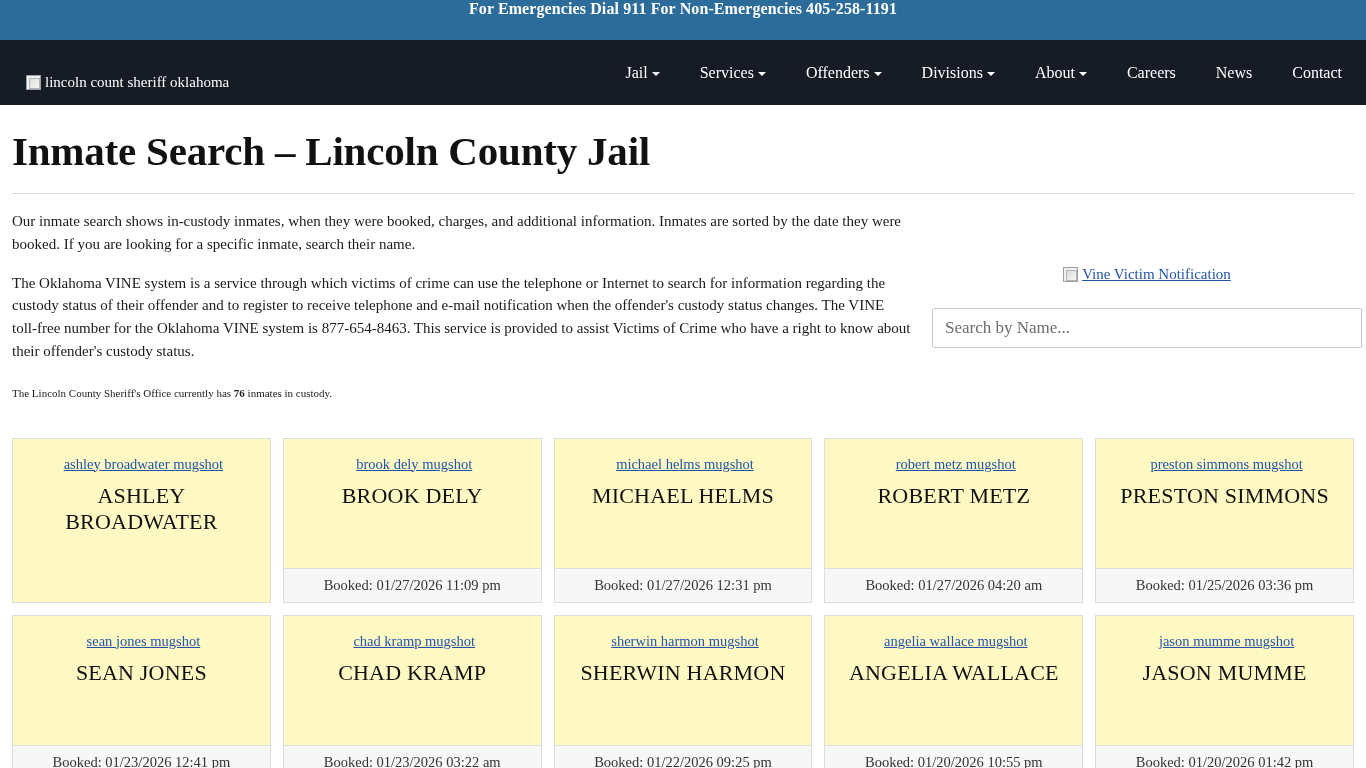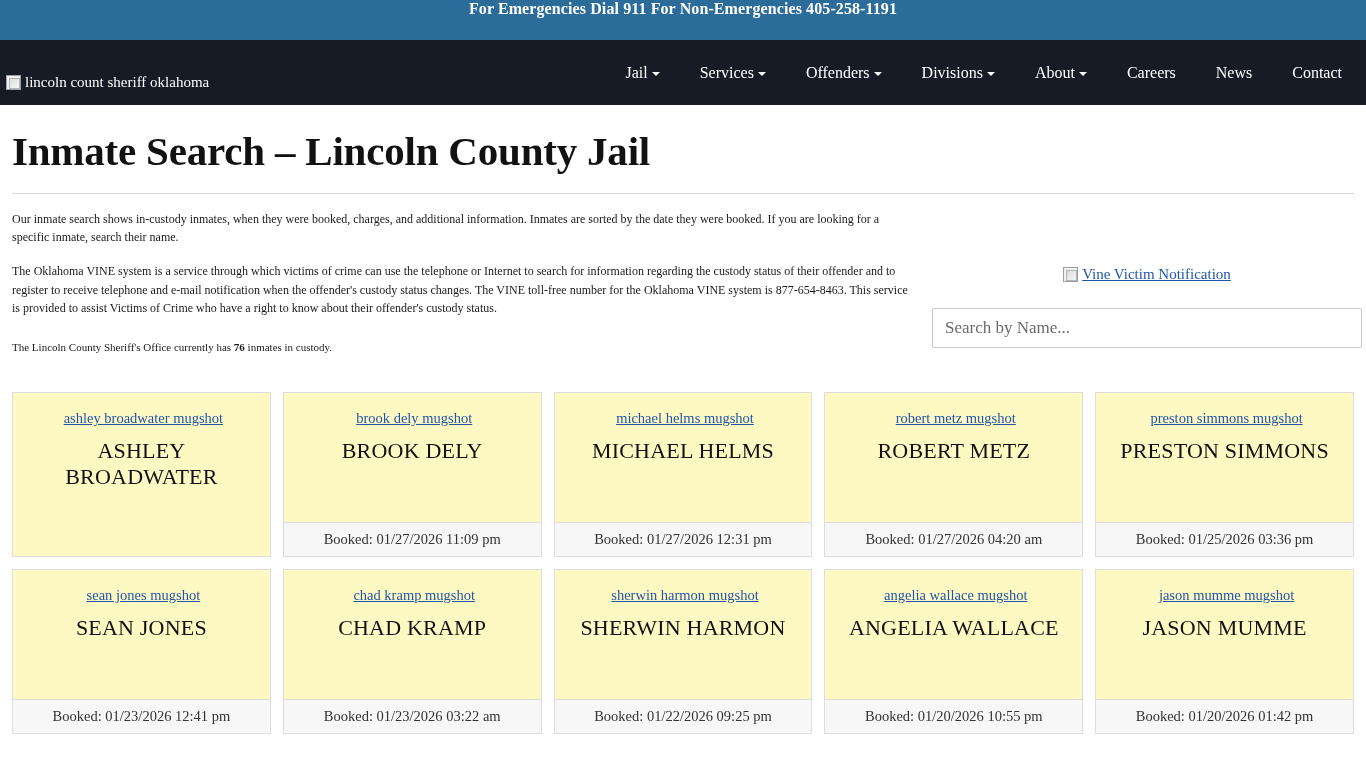--- a/index.html
+++ b/index.html
@@ -26,21 +26,21 @@
     height: 65px;
     display: flex;
     align-items: center;
     justify-content: space-between;
     padding: 0 12px 0 0;
   }
   .brand {
     display: flex;
     align-items: center;
     height: 100%;
-    padding-left: 6px;
+    padding-left: 26px;
     min-width: 226px;
     margin-top: 20px;
   }
   .broken-img {
     display: inline-flex;
     align-items: center;
     gap: 4px;
     color: #ffffff;
     font-size: 15px;
     font-family: "Liberation Serif", serif;
@@ -105,21 +105,21 @@
   .col-left {
     width: 900px;
     flex: 0 0 900px;
   }
   .col-right {
     flex: 1 1 auto;
     padding-top: 56px;
     text-align: center;
   }
   .col-left p {
-    font-size: 12px;
+    font-size: 15px;
     line-height: 1.52;
     color: #1a1a1a;
     margin: 0 0 16px 0;
   }
   .col-left p.count-line {
     font-size: 11px;
     margin-top: 22px;
   }
   .vine-link {
     display: inline-flex;

